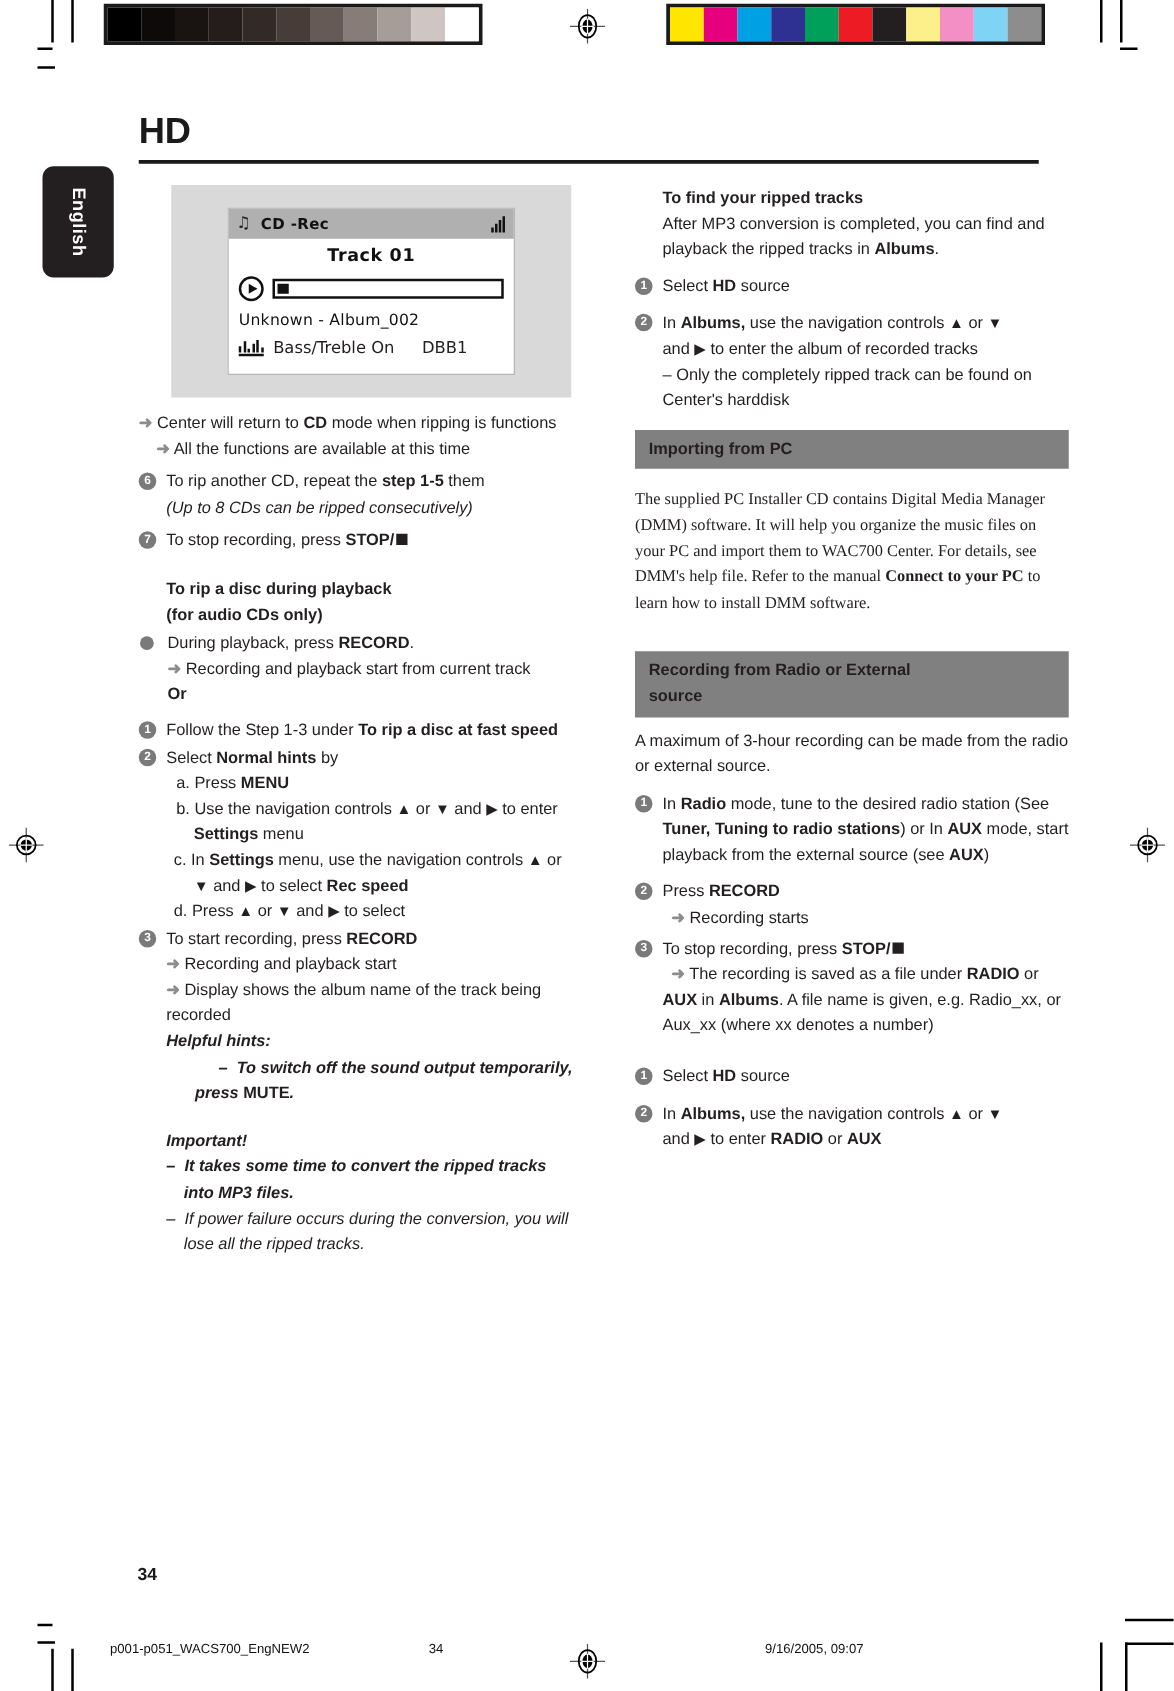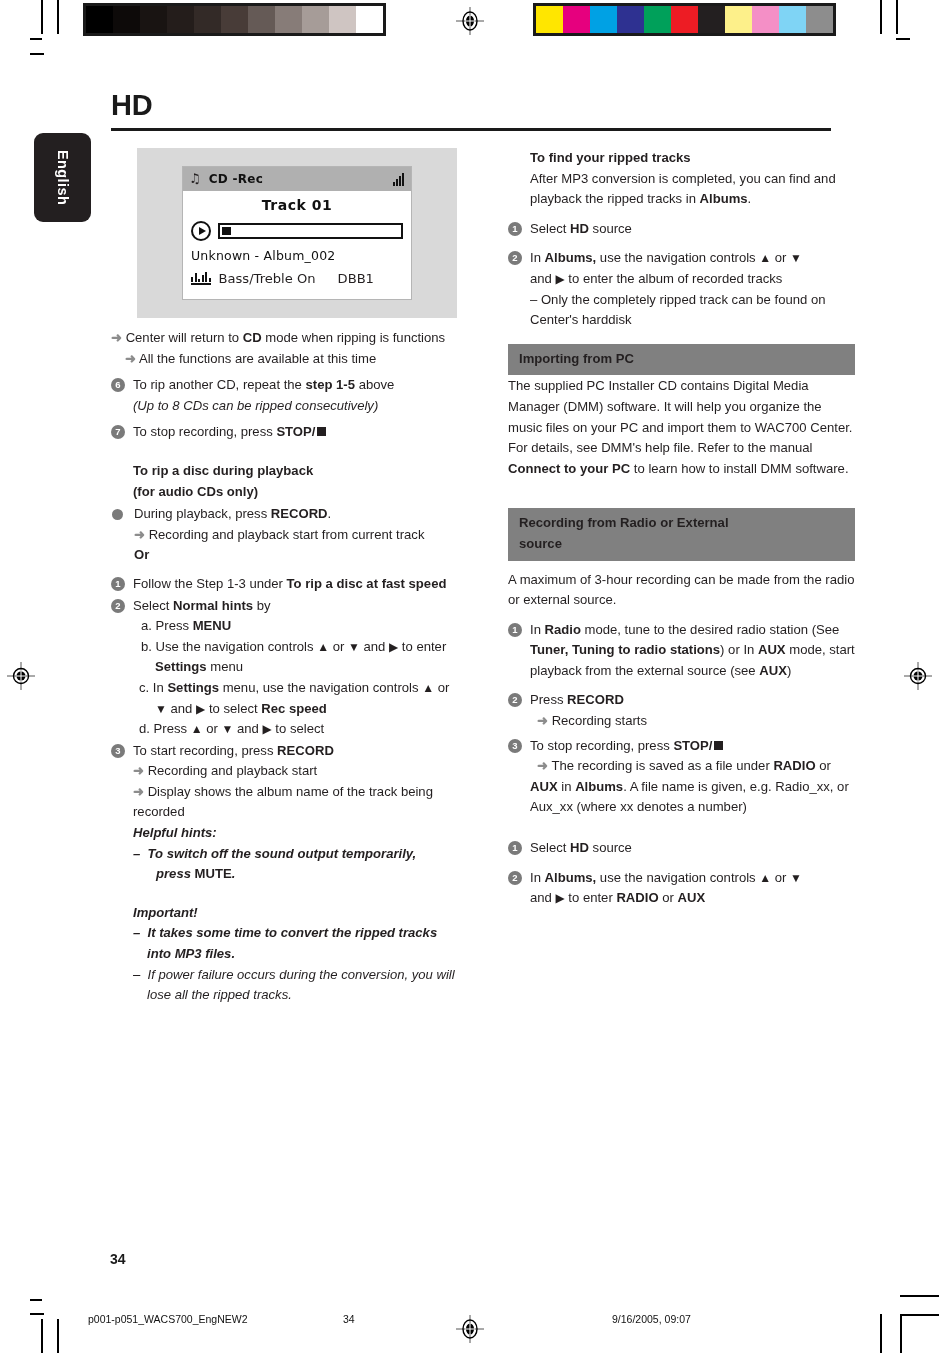--- a/index.html
+++ b/index.html
@@ -287,21 +287,21 @@
       <span>Center will return to </span><b>CD</b><span> mode when ripping is functions</span>
     </p>
     <p class="t" style="padding-left:14px;">
       <span class="arrow">➜</span>
       <span>All the functions are available at this time</span>
     </p>
 
     <div class="step">
       <span class="num">6</span>
       <div class="body">
-        <span>To rip another CD, repeat the </span><b>step 1-5</b><span> above</span>
+        <span>To rip another CD, repeat the </span><b>step 1-5</b><span> them</span>
         <br><span class="ital">(Up to 8 CDs can be ripped consecutively)</span>
       </div>
     </div>
 
     <div class="step">
       <span class="num">7</span>
       <div class="body">
         <span>To stop recording, press </span><b>STOP/</b><span style="display:inline-block;width:9px;height:9px;background:#231f20;margin-left:2px;"></span>
       </div>
     </div>
@@ -363,21 +363,21 @@
         <span>To start recording, press </span><b>RECORD</b>
         <br><span class="arrow">➜</span>
         <span>Recording and playback start</span>
         <br><span class="arrow">➜</span>
         <span>Display shows the album name of the track being recorded</span>
       </div>
     </div>
 
     <div style="padding-left:22px;">
       <p class="t"><span class="bi">Helpful hints:</span></p>
-      <p class="t bi" style="text-indent:-14px;padding-left:14px;">–&nbsp;&nbsp;<span>To switch off the sound output temporarily,</span></p>
+      <p class="t bi" style="text-indent:-14px;padding-left:14px;text-align:right;">–&nbsp;&nbsp;<span>To switch off the sound output temporarily,</span></p>
       <p class="t bi" style="padding-left:23px;"><span>press </span><span style="font-weight:700;font-style:normal;">MUTE</span><span>.</span></p>
     </div>
 
     <div class="sp"></div>
 
     <div style="padding-left:22px;">
       <p class="t"><span class="bi">Important!</span></p>
       <p class="t bi" style="text-indent:-14px;padding-left:14px;">–&nbsp;&nbsp;<span>It takes some time to convert the ripped tracks into MP3 files.</span></p>
       <p class="t ital" style="text-indent:-14px;padding-left:14px;">–&nbsp;&nbsp;<span>If power failure occurs during the conversion, you will lose all the ripped tracks.</span></p>
     </div>
@@ -406,21 +406,21 @@
         <span>In </span><b>Albums,</b><span> use the navigation controls </span><span class="nav">▲</span><span> or </span><span class="nav">▼</span>
         <br><span>and </span><span class="nav">▶</span><span> to enter the album of recorded tracks</span>
         <br><span>–  Only the completely ripped track can be found on Center's harddisk</span>
       </div>
     </div>
 
     <div class="sec-head">
       <span>Importing from PC</span>
     </div>
 
-    <p class="t" style="margin-top:1px;">
+    <p class="t" style="margin-top:14px;font-family:Liberation Serif, serif;">
       <span>The supplied PC Installer CD contains Digital Media Manager (DMM) software.  It will help you organize the music files on your PC  and import them to WAC700 Center.  For details, see DMM's help file. Refer to the manual </span><b>Connect to your PC</b><span> to learn how to install DMM software.</span>
     </p>
 
     <div class="sec-head" style="margin-top:29px;">
       <span>Recording from Radio or External</span><br>
       <span>source</span>
     </div>
 
     <p class="t" style="margin-top:9px;">
       <span>A maximum of 3-hour recording can be made from the radio or external source.</span>

